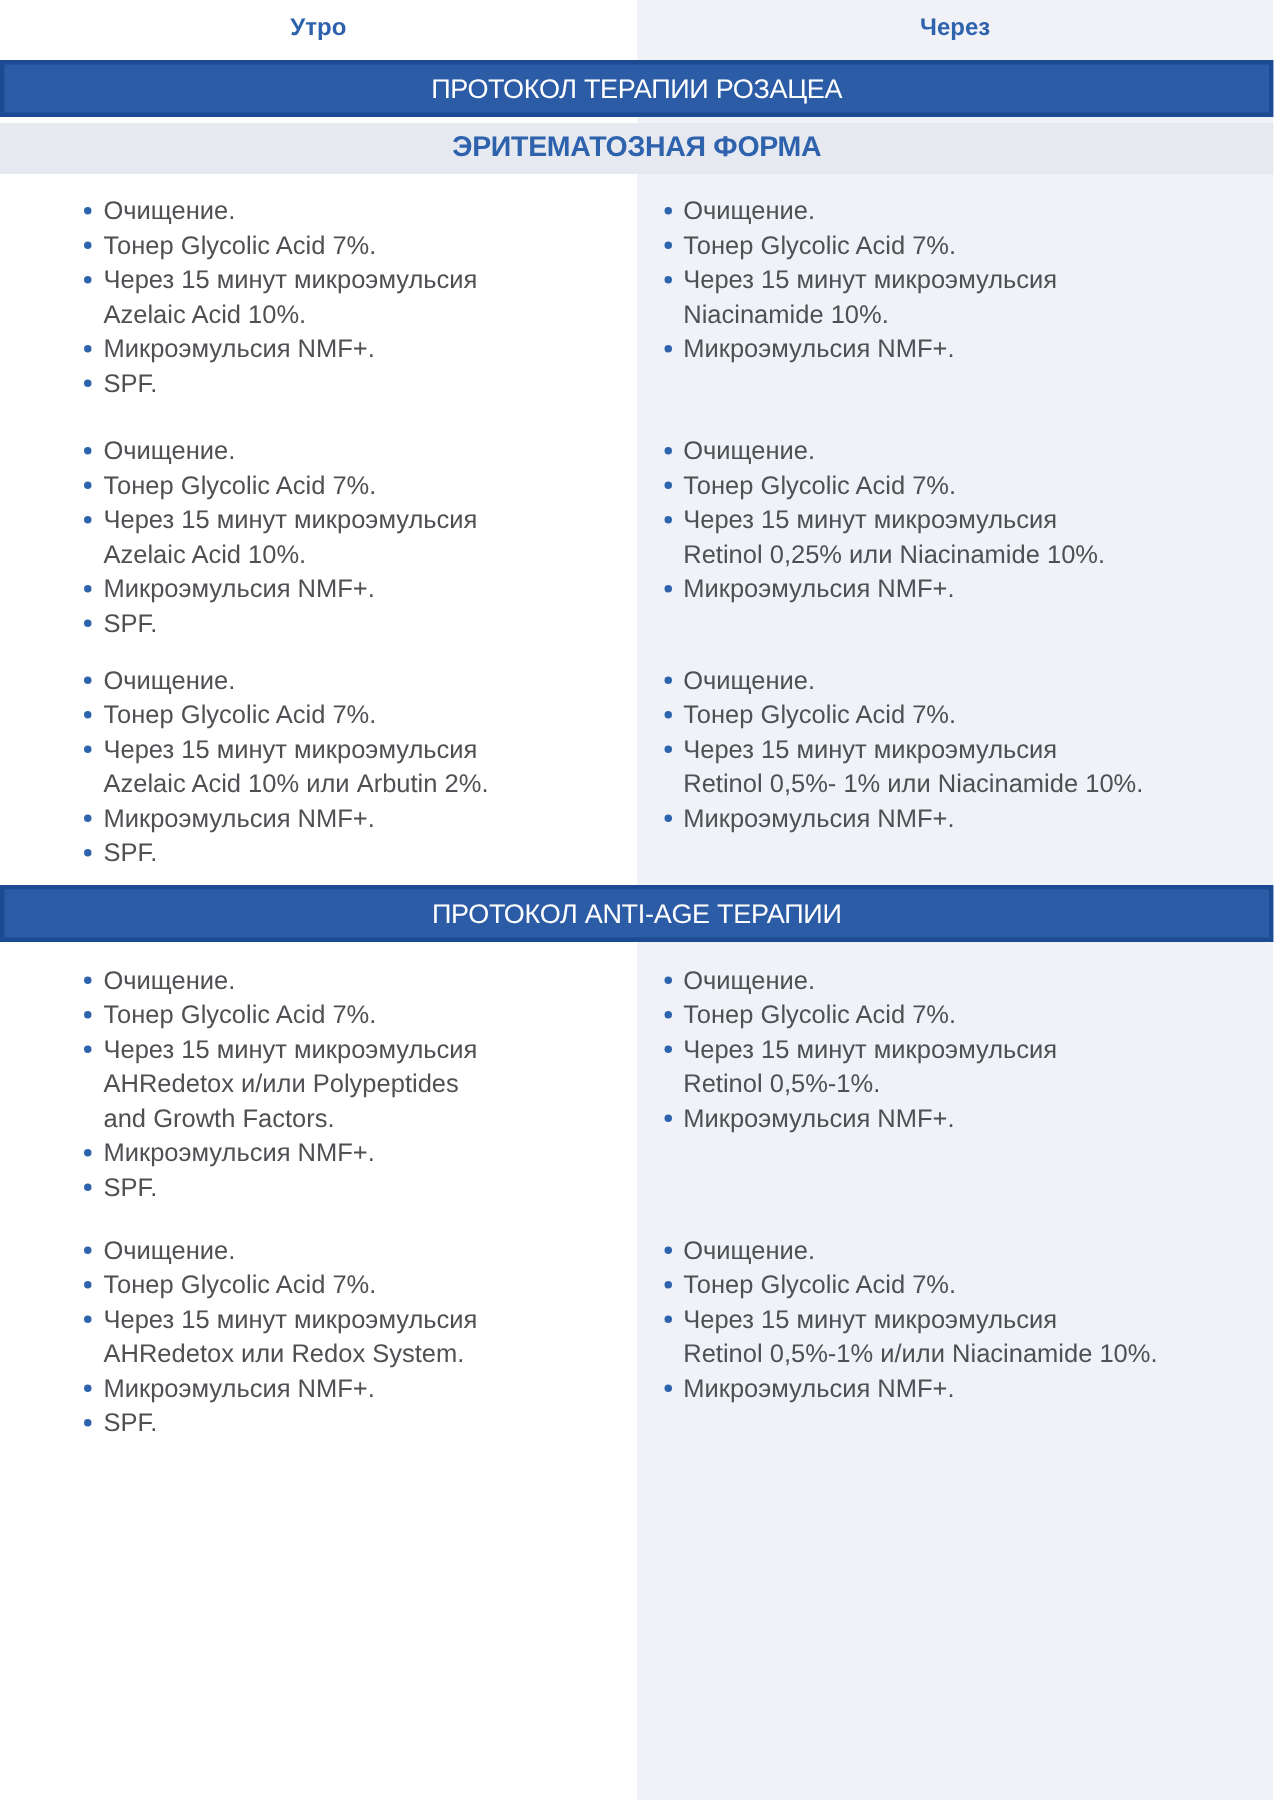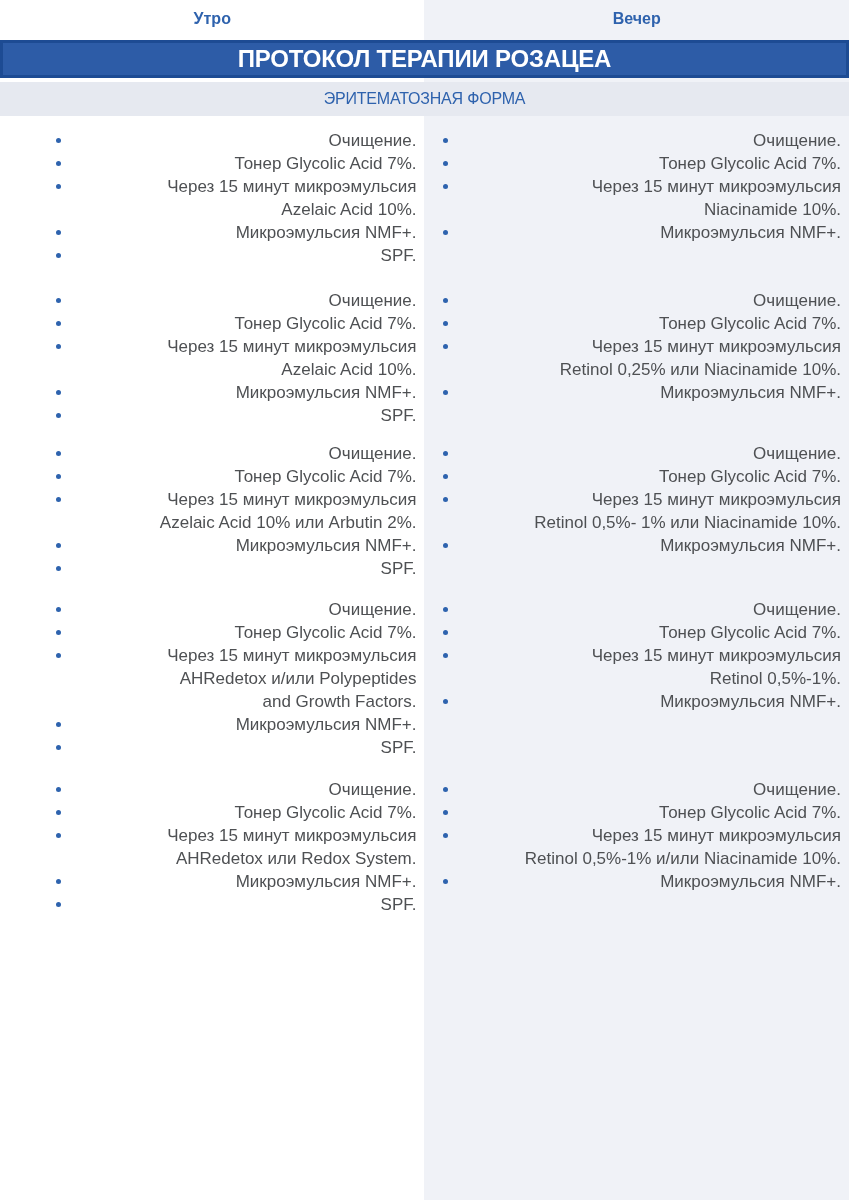--- a/index.html
+++ b/index.html
@@ -17,63 +17,62 @@
   .header{height:38px;display:flex;flex:0 0 auto;}
   .hcell{
     width:50%;display:flex;align-items:center;justify-content:center;
     color:#2e62ad;font-weight:700;font-size:16px;
   }
   
   .main-banner{
     flex:0 0 auto;height:32px;margin:2px 0 4px;
     background:#2d5ca7;border:3px solid #1d4b93;
     display:flex;align-items:center;justify-content:center;
-    color:#ffffff;font-weight:700;font-size:24px;letter-spacing:-0.2px;
+    color:#ffffff;font-weight:400;font-size:18px;letter-spacing:-0.2px;
     text-transform:uppercase;
   }
   
   .sub-banner{
     flex:0 0 auto;height:34px;margin:0 0 3px;
     background:#e6e9f0;
     display:flex;align-items:center;justify-content:center;
-    color:#2e62ad;font-weight:400;font-size:16px;letter-spacing:-0.2px;
+    color:#2e62ad;font-weight:700;font-size:19px;letter-spacing:-0.2px;
     text-transform:uppercase;
   }
   
   .content{display:flex;flex:0 0 auto;}
   .content.c1{height:160px;}
   .content.c2{height:153px;}
   .content.c3{height:156px;}
   .content.c4{height:180px;}
   .content.c5{flex:1 1 auto;}
   ul.col{
     list-style:none;width:50%;box-sizing:border-box;
     margin:0;padding:10px 8px 0 0;
   }
   ul.col.morning{padding-left:56px;}
   ul.col.evening{padding-left:18px;}
   ul.col li{
     position:relative;padding-left:13px;margin:0;
     font-size:17px;line-height:23px;color:#4e5053;
     white-space:pre-line;
-    text-align:right;
   }
   ul.col li::before{
     content:"";position:absolute;left:0;top:9px;
     width:5px;height:5px;border-radius:50%;background:#2e63ae;
   }
 </style>
 </head>
 <body>
 
 <div class="page">
 
   <div class="header">
     <div class="hcell">Утро</div>
-    <div class="hcell">Вечер</div>
+    <div class="hcell">Через</div>
   </div>
 
   <div class="main-banner">ПРОТОКОЛ ТЕРАПИИ РОЗАЦЕА</div>
 
   <div class="sub-banner">ЭРИТЕМАТОЗНАЯ ФОРМА</div>
   <div class="content c1">
     <ul class="col morning">
         <li>Очищение.</li>
         <li>Тонер Glycolic Acid 7%.</li>
         <li>Через 15 минут микроэмульсия
@@ -119,20 +118,21 @@
       </ul>
     <ul class="col evening">
         <li>Очищение.</li>
         <li>Тонер Glycolic Acid 7%.</li>
         <li>Через 15 минут микроэмульсия
 Retinol 0,5%- 1% или Niacinamide 10%.</li>
         <li>Микроэмульсия NMF+.</li>
       </ul>
   </div>
 
+  <div class="main-banner">ПРОТОКОЛ ANTI-AGE ТЕРАПИИ</div>
   <div class="content c4">
     <ul class="col morning">
         <li>Очищение.</li>
         <li>Тонер Glycolic Acid 7%.</li>
         <li>Через 15 минут микроэмульсия
 AHRedetox и/или Polypeptides
 and Growth Factors.</li>
         <li>Микроэмульсия NMF+.</li>
         <li>SPF.</li>
       </ul>

